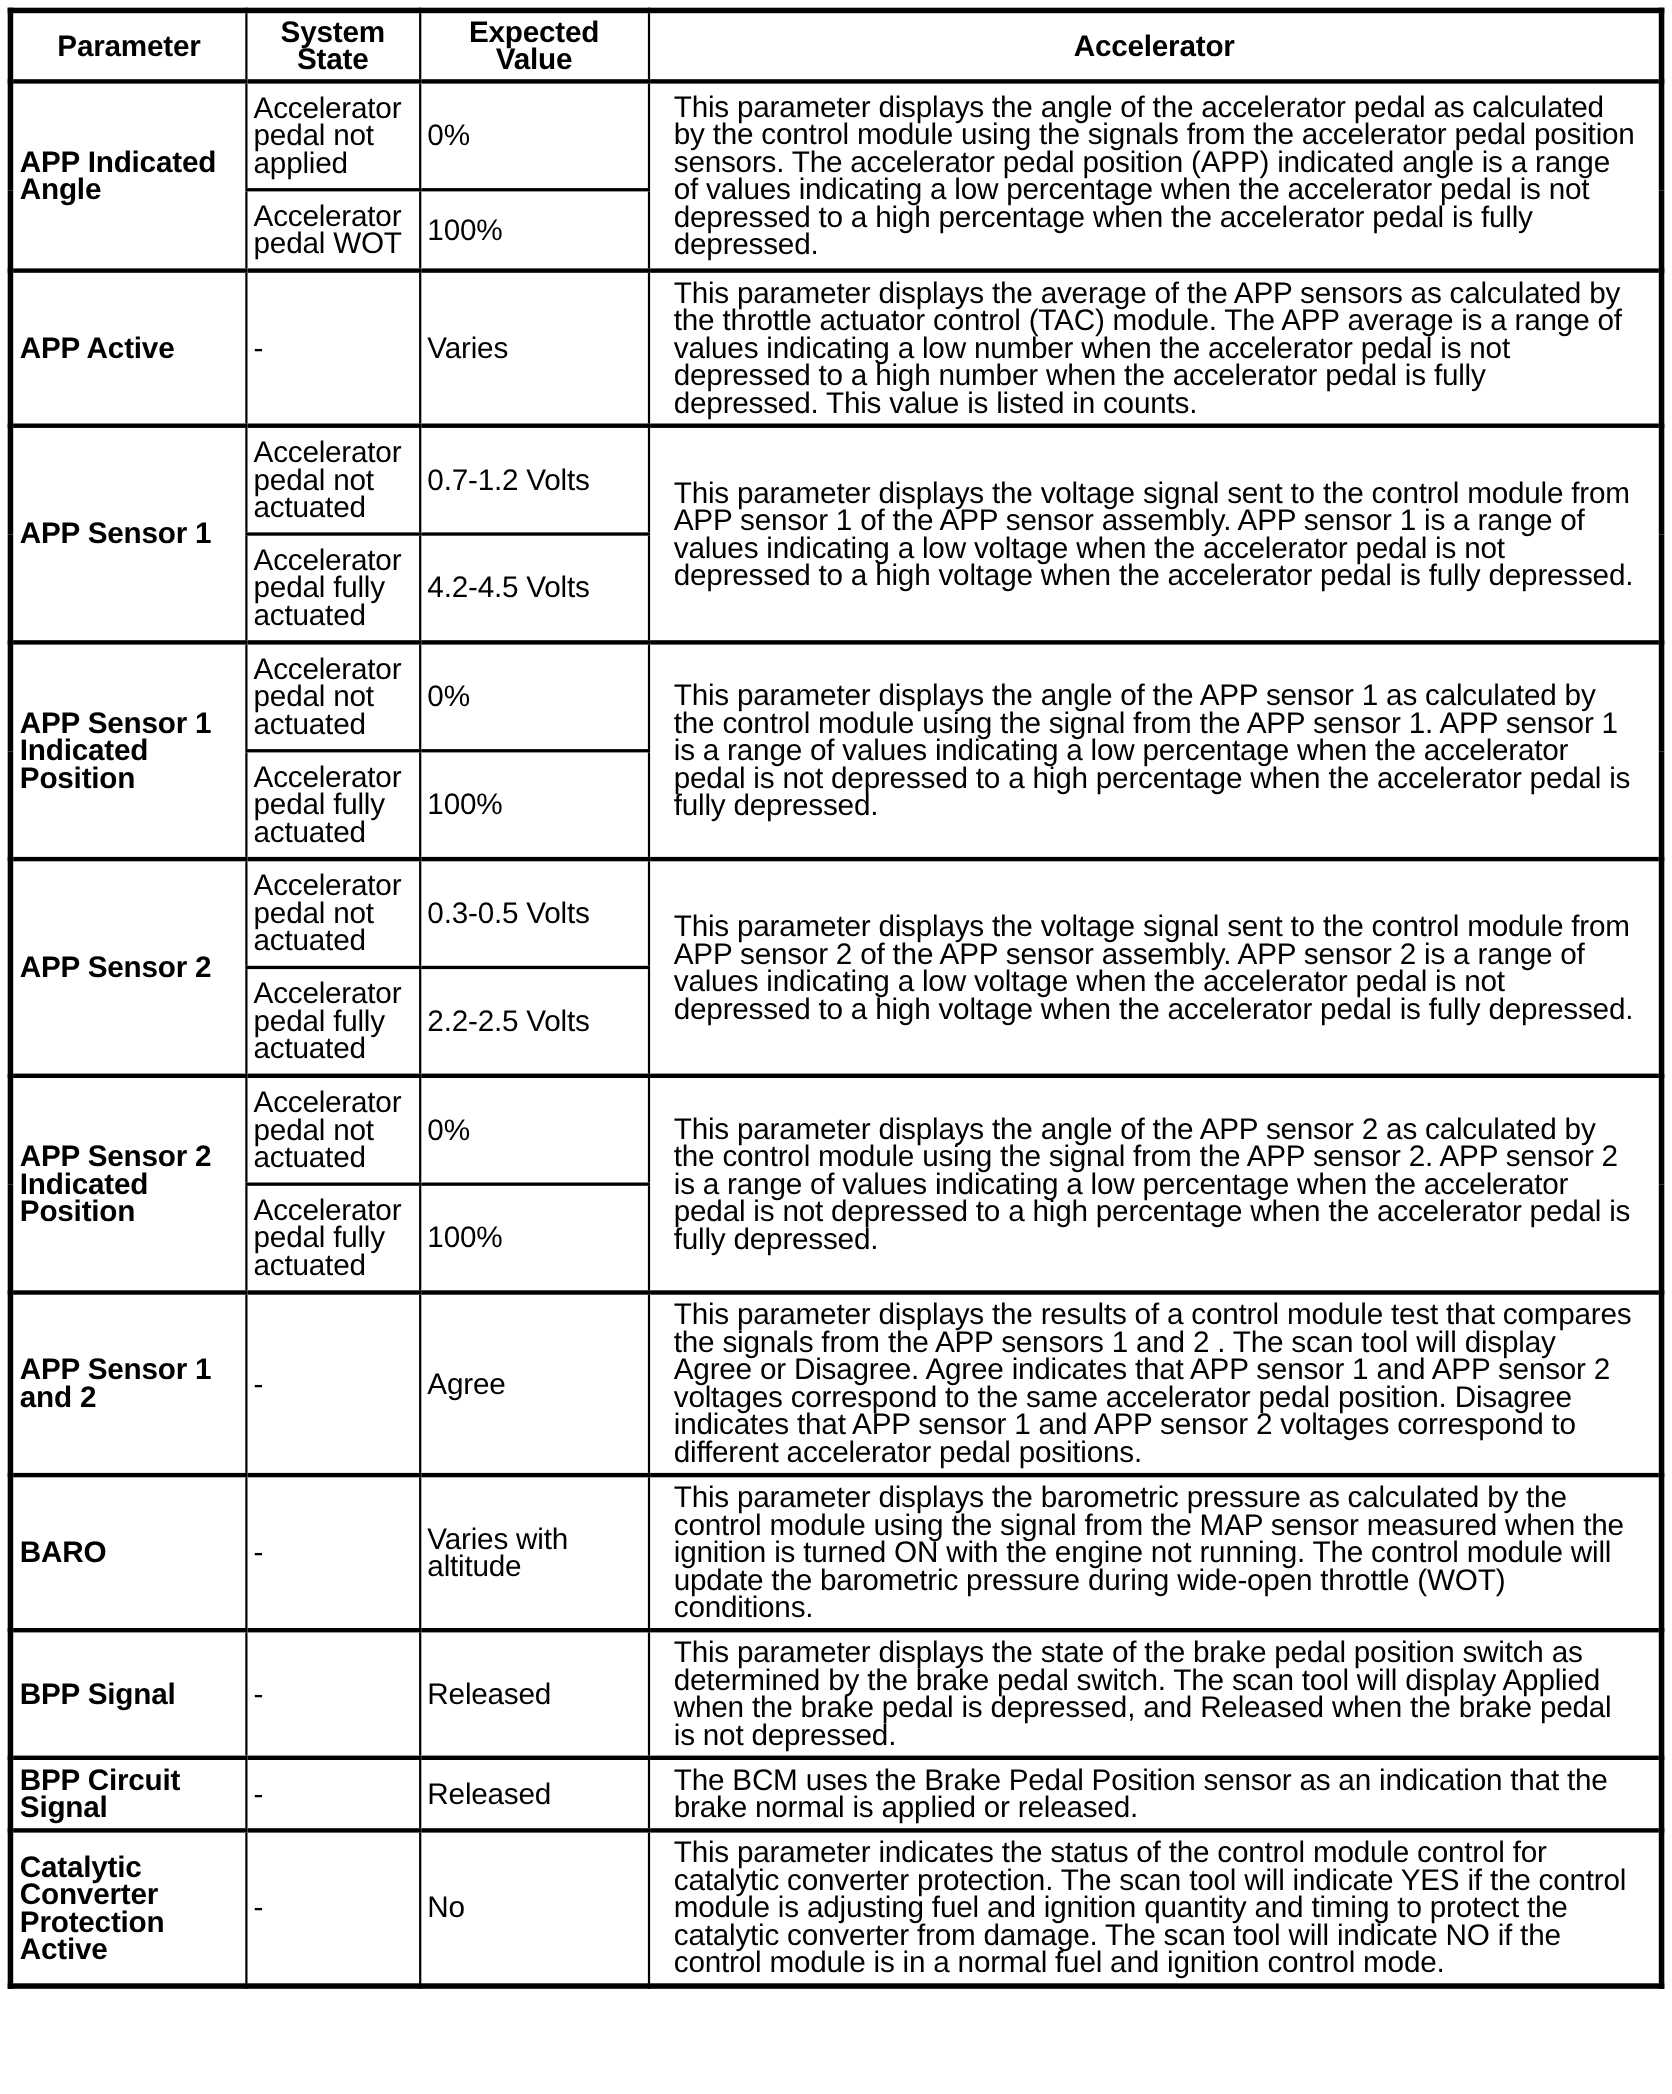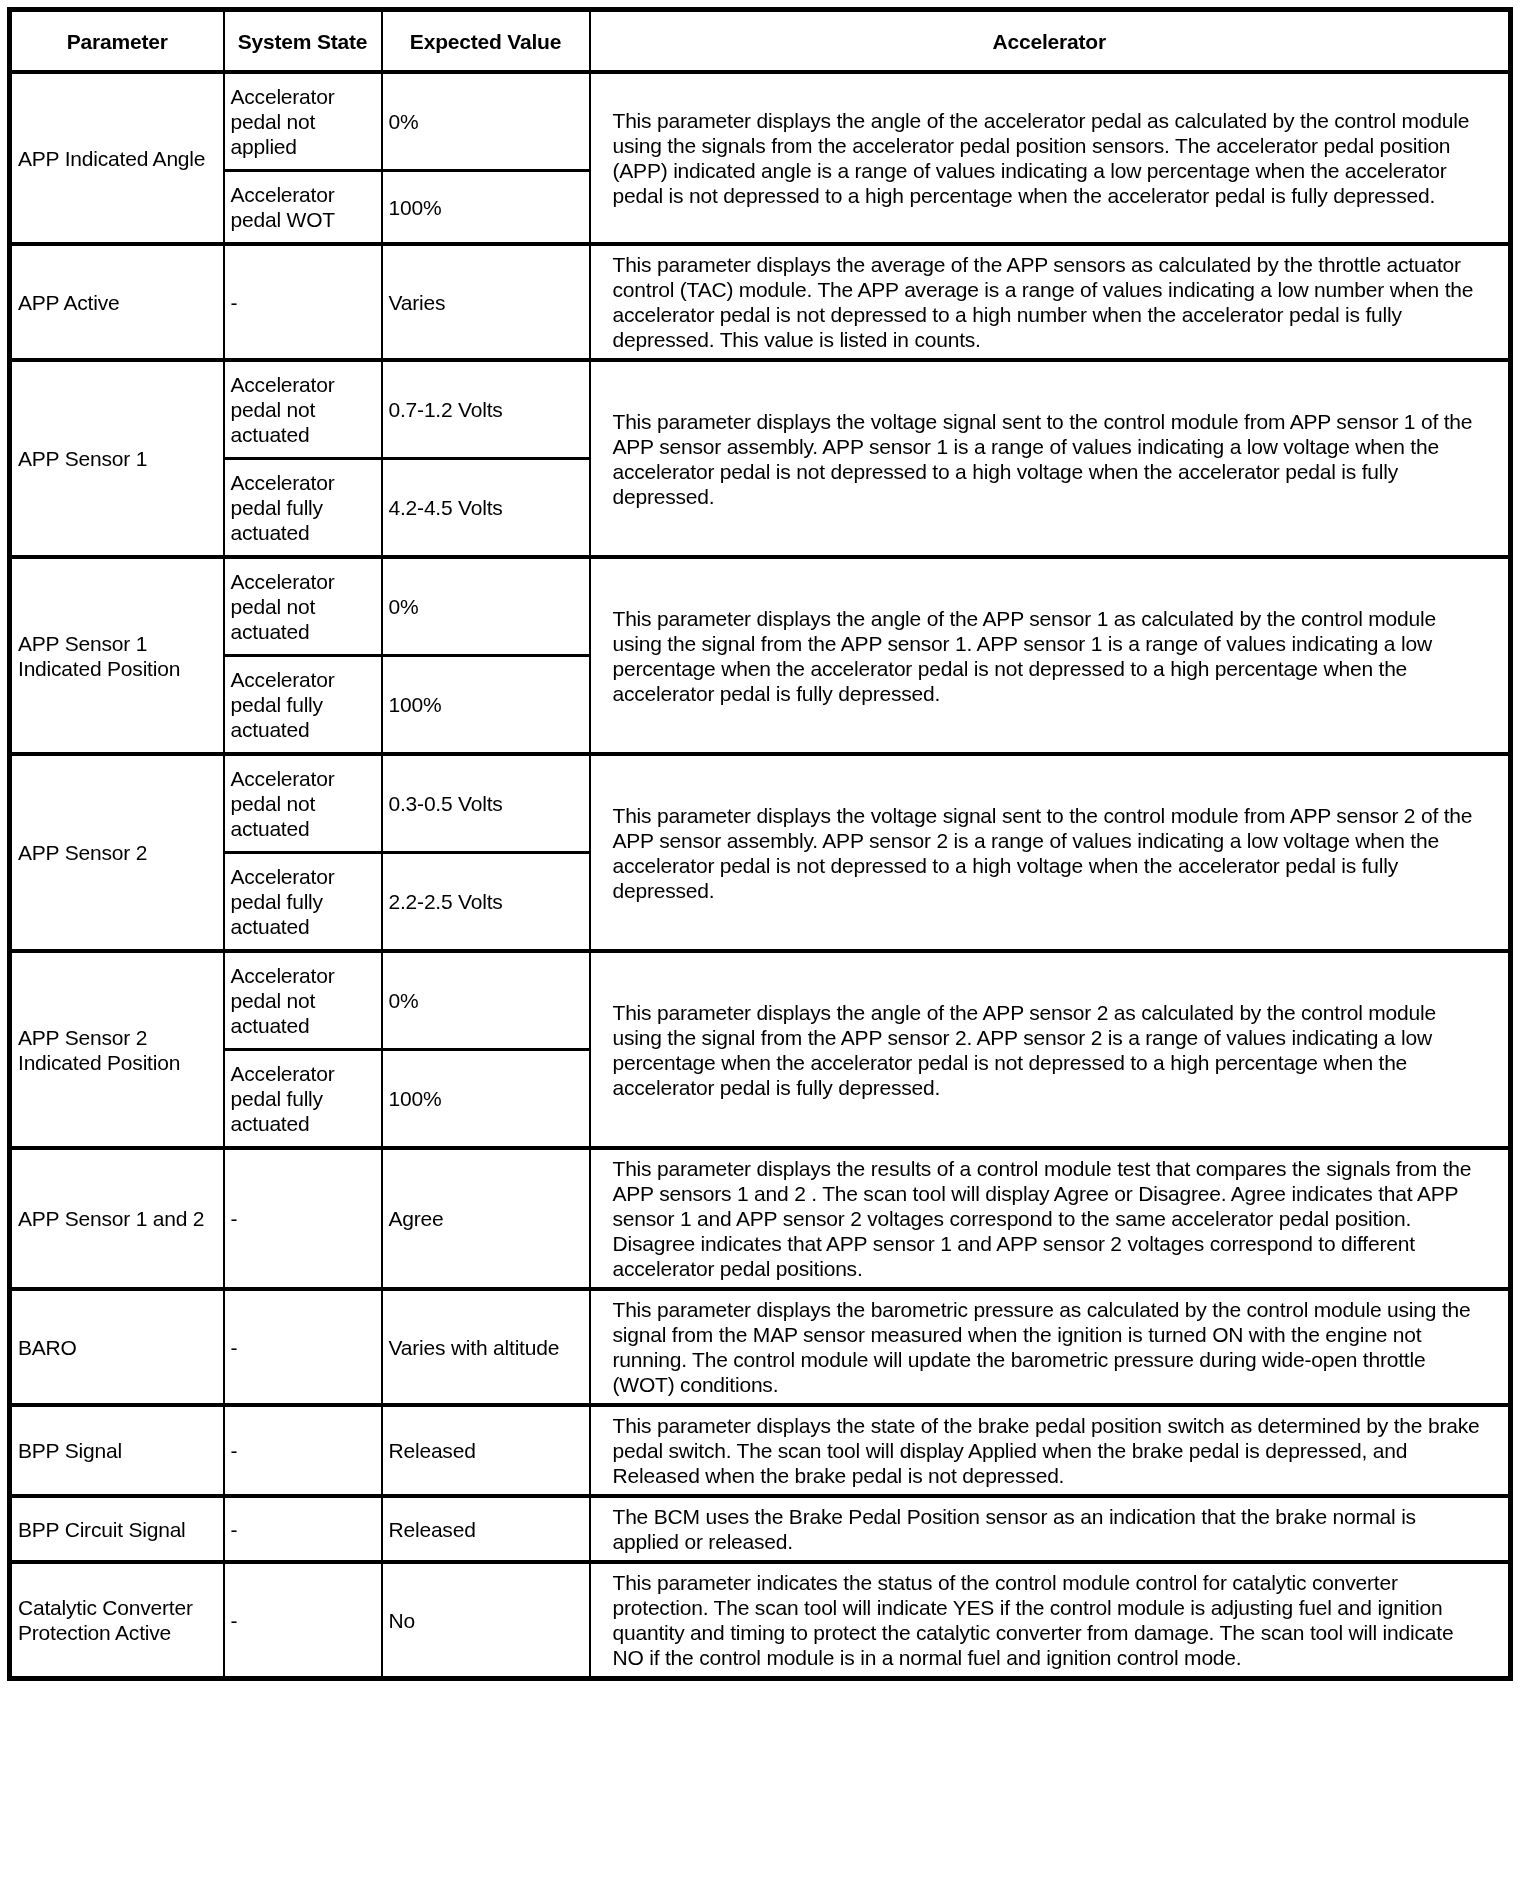--- a/index.html
+++ b/index.html
@@ -14,21 +14,21 @@
     min-height: 1904px;
     box-sizing: border-box;
     padding: 7px;
     background: #ffffff;
   }
   table.param-table {
     border-collapse: collapse;
     table-layout: fixed;
     width: 1506px;
     border: 5px solid #000000;
-    font-size: 21px;
+    font-size: 27px;
     line-height: 25px;
     letter-spacing: -0.2px;
   }
   col.c-param { width: 214px; }
   col.c-state { width: 158px; }
   col.c-value { width: 208px; }
   col.c-desc  { width: auto;  }
   th, td {
     border: 2px solid #000000;
     vertical-align: middle;
@@ -38,20 +38,21 @@
   thead th {
     font-weight: bold;
     text-align: center;
     padding: 5px 6px;
     border-bottom: 4px solid #000000;
     height: 48px;
     vertical-align: middle;
   }
   td.col-param {
     padding: 4px 6px;
+    font-weight: bold;
   }
   td.col-state {
     padding: 10px 6px;
     margin-left: 12px;
   }
   td.col-value {
     padding: 10px 6px;
   }
   td.col-desc {
     padding: 6px 22px;

